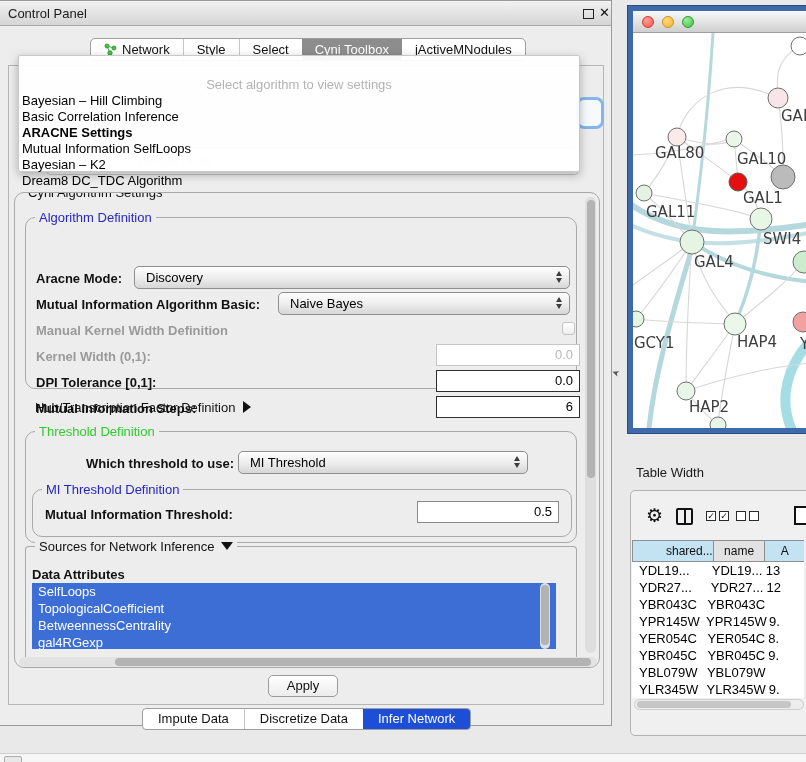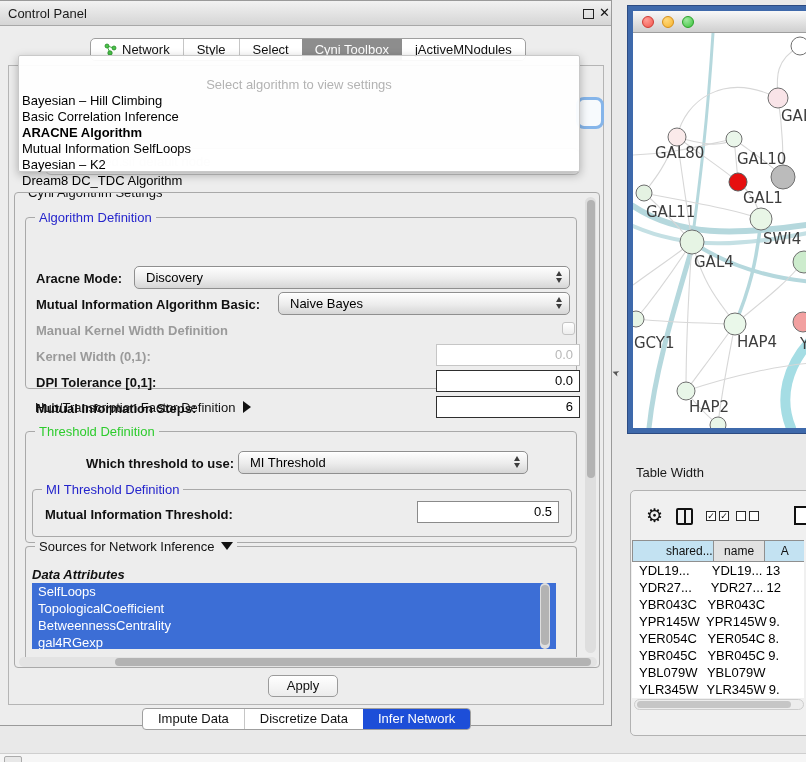--- a/index.html
+++ b/index.html
@@ -30,21 +30,21 @@
   .ghost-combo { left:45px; top:148px; width:535px; height:27px; border:1px solid #c4c4c4; border-radius:6px; background:#f4f4f4; color:#d2d2d2; font-size:13px; line-height:25px; padding-left:12px; z-index:4; overflow:hidden; white-space:nowrap; }
   .focus-frag { left:576px; top:97px; width:28px; height:32px; border:3px solid #85b5ea; border-radius:8px; background:#f7fafd; z-index:3; }
 
   
   .algo-popup { left:18px; top:55px; width:562px; height:117px; background:rgba(255,255,255,0.94); border:1px solid #c9c9c9; border-radius:2px; box-shadow:0 3px 10px rgba(0,0,0,0.28); z-index:20; padding-top:20px; }
   .algo-ph { text-align:center; color:#b3b3b3; font-size:13px; height:17px; line-height:17px; }
   .algo-item { font-size:13px; color:#000; height:16px; line-height:16px; padding-left:3px; white-space:nowrap; }
   .algo-item.hl { font-weight:bold; }
 
   
-  .grp { border:1px solid #a9a9a9; border-radius:4px; }
+  .grp { border:1px solid #a9a9a9; border-radius:10px; }
   .grp-label { position:absolute; top:-8px; left:9px; background:#ededed; padding:0 4px; font-size:13px; color:#111; white-space:nowrap; }
   .grp-label.blue { color:#2525cc; }
   .grp-label.green { color:#2ecc2e; }
 
   .lbl { font-size:13px; color:#111; white-space:nowrap; }
   .lblb { font-size:13px; font-weight:bold; color:#111; white-space:nowrap; }
   .dis { color:#9a9a9a !important; }
 
   .combo { border:1px solid #8f8f8f; border-radius:5px; background:linear-gradient(#fefefe,#ececec 55%,#d6d6d6); box-shadow:inset 0 1px 0 #fff; font-size:13px; line-height:21px; padding-left:11px; color:#000; }
   .combo .arrows { position:absolute; right:7px; top:4px; display:flex; flex-direction:column; align-items:center; }
@@ -144,21 +144,21 @@
     <div class="abs inner-panel"></div>
   </div>
 
   <div class="abs focus-frag"></div>
   <div class="abs ghost-combo">galFiltered.sif default node</div>
 
   <div class="abs algo-popup">
     <div class="algo-ph">Select algorithm to view settings</div>
     <div class="algo-item">Bayesian – Hill Climbing</div>
     <div class="algo-item">Basic Correlation Inference</div>
-    <div class="algo-item hl">ARACNE Algorithm</div>
+    <div class="algo-item hl">ARACNE Settings</div>
     <div class="algo-item">Mutual Information SelfLoops</div>
     <div class="algo-item">Bayesian – K2</div>
     <div class="algo-item">Dream8 DC_TDC Algorithm</div>
   </div>
 
   <div class="abs grp" style="left:14px; top:192px; width:586px; height:476px; overflow:hidden;">
     <span class="grp-label">Cyni Algorithm Settings</span>
 
     <div class="abs grp" style="left:10px; top:24px; width:552px; height:172px;">
       <span class="grp-label blue">Algorithm Definition</span>
@@ -212,21 +212,21 @@
 
       <div class="abs grp" style="left:6px; top:57px; width:540px; height:48px;">
         <span class="grp-label blue">MI Threshold Definition</span>
         <div class="abs lblb" style="left:12px; top:17px;">Mutual Information Threshold:</div>
         <div class="abs field" style="left:384px; top:11px; width:142px; height:22px; border:1px solid #8a8a8a;">0.5</div>
       </div>
     </div>
 
     <div class="abs grp" style="left:10px; top:353px; width:552px; height:130px; border-bottom:none; border-radius:4px 4px 0 0;">
       <span class="grp-label"><span>Sources for Network Inference</span><span class="tri-down"></span></span>
-      <div class="abs lblb" style="left:6px; top:20px;font-style:italic;">Data Attributes</div>
+      <div class="abs lblb" style="left:6px; top:20px;">Data Attributes</div>
       <div class="abs" style="left:6px; top:36px; width:524px; height:66px; overflow:hidden;">
         <div class="attr-item">SelfLoops</div>
         <div class="attr-item">TopologicalCoefficient</div>
         <div class="attr-item">BetweennessCentrality</div>
         <div class="attr-item">gal4RGexp</div>
       </div>
       <div class="abs sb-v" style="left:514px; top:36px; width:10px; height:66px;">
         <div class="sb-thumb" style="left:1px; top:2px; width:8px; height:60px;"></div>
       </div>
     </div>

